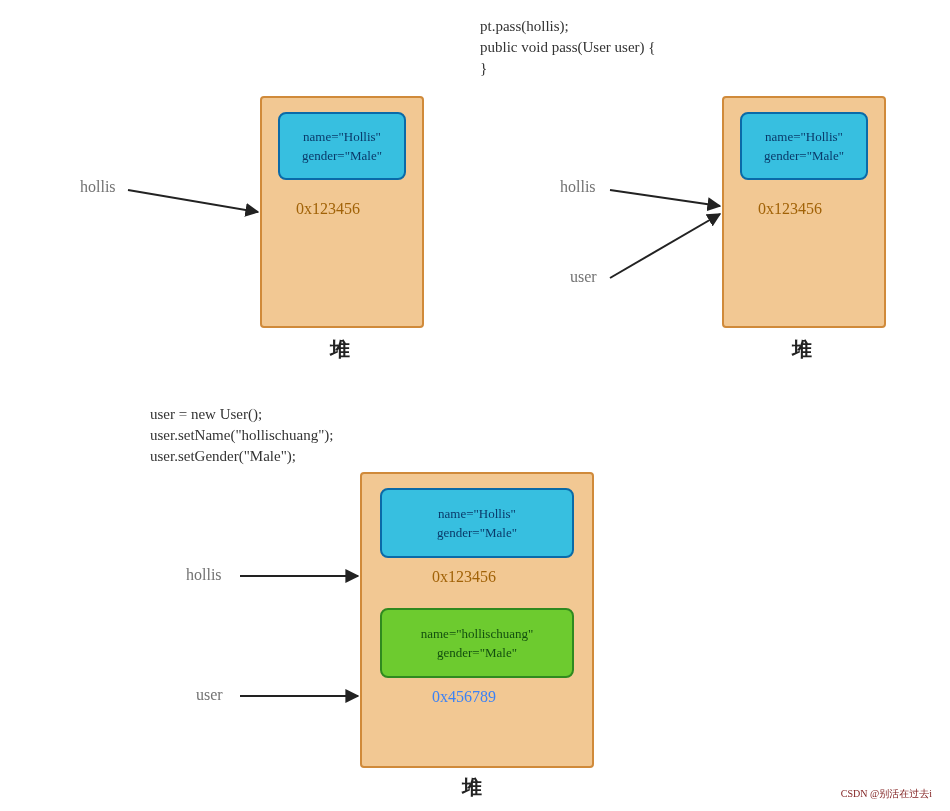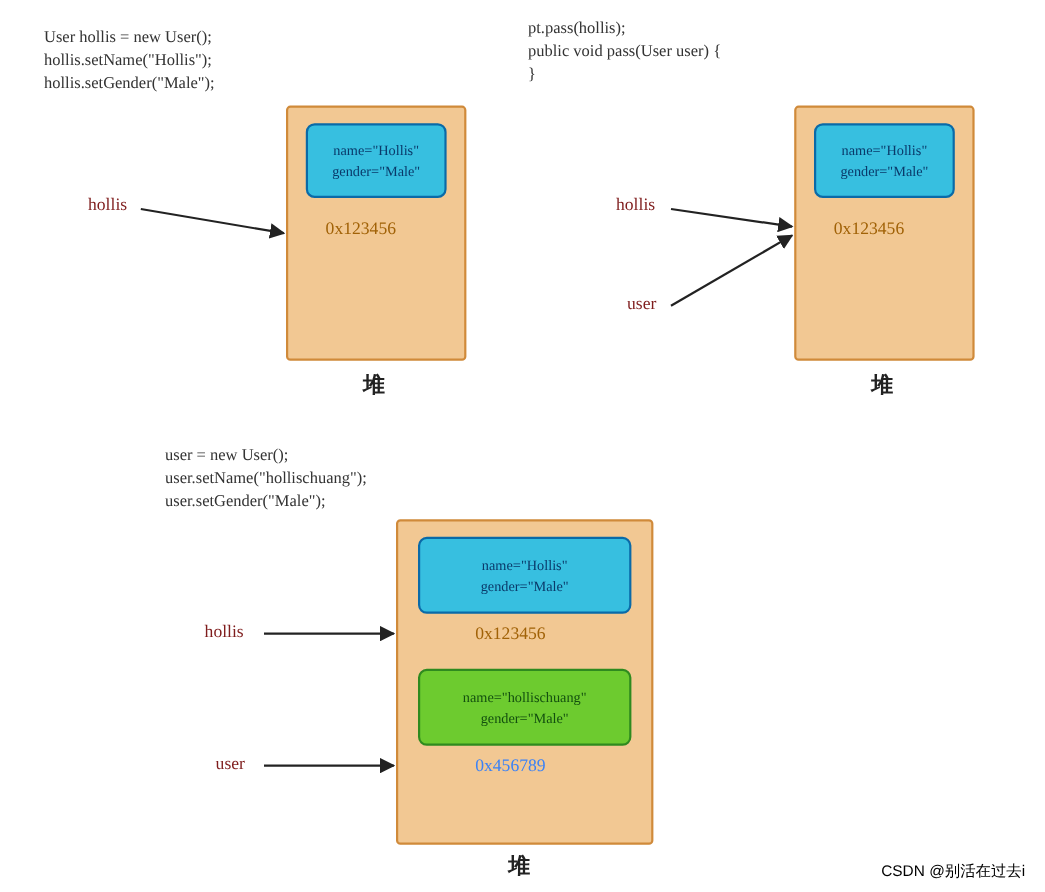--- a/index.html
+++ b/index.html
@@ -1,39 +1,36 @@
 <!DOCTYPE html>
 <html><head>
 <meta charset="utf-8">
 <style>
   html,body{margin:0;padding:0;background:#fff;font-family:"Comic Sans MS","Segoe Script","Bradley Hand",cursive;font-size:14px;color:#333}
   .stage{position:relative;width:950px;height:811px}
   .code{position:absolute;white-space:pre;line-height:1.4;font-size:15px}
-  .ref-label{position:absolute;color:#7f1d1d;font-size:16px}
+  .ref-label{position:absolute;color:#737373;font-size:16px}
   .heap-label{position:absolute;font-size:20px;font-weight:bold;color:#222}
-  .watermark{position:absolute;right:18px;bottom:10px;color:#000000;font-size:14px;font-family:Liberation Sans, sans-serif}
+  .watermark{position:absolute;right:18px;bottom:10px;color:#7f1d1d;font-size:10px;font-family:Liberation Serif, serif}
 
   .heap-box{position:absolute;background:#f2c893;border:2px solid #d08a3a;border-radius:4px}
   .obj-box{position:absolute;border:2px solid;border-radius:8px;text-align:center;display:flex;flex-direction:column;justify-content:center;font-size:13px;line-height:1.5;white-space:pre}
   .obj-blue{background:#37bfe0;border-color:#0a6aa8;color:#0a3a6a}
   .obj-green{background:#6dcb2f;border-color:#2f8a1f;color:#134f0f}
   .addr{position:absolute;font-family:inherit;font-size:16px}
   .addr-blue{color:#a16207}
   .addr-green{color:#3b82f6}
 
   svg.arrows{position:absolute;left:0;top:0;width:950px;height:811px;pointer-events:none}
 </style>
 </head>
 <body>
 
 <div class="stage">
 
-  <div class="code" style="left:40px;top:24px">User hollis = new User();
-hollis.setName("Hollis");
-hollis.setGender("Male");</div>
 
   <div class="heap-box" style="left:260px;top:96px;width:160px;height:228px"></div>
   <div class="obj-box obj-blue" style="left:278px;top:112px;width:124px;height:64px">name="Hollis"
 gender="Male"</div>
   <div class="addr addr-blue" style="left:296px;top:200px">0x123456</div>
 
   <div class="ref-label" style="left:80px;top:178px">hollis</div>
   <div class="heap-label" style="left:330px;top:336px">堆</div>
 
   <div class="code" style="left:480px;top:16px">pt.pass(hollis);

